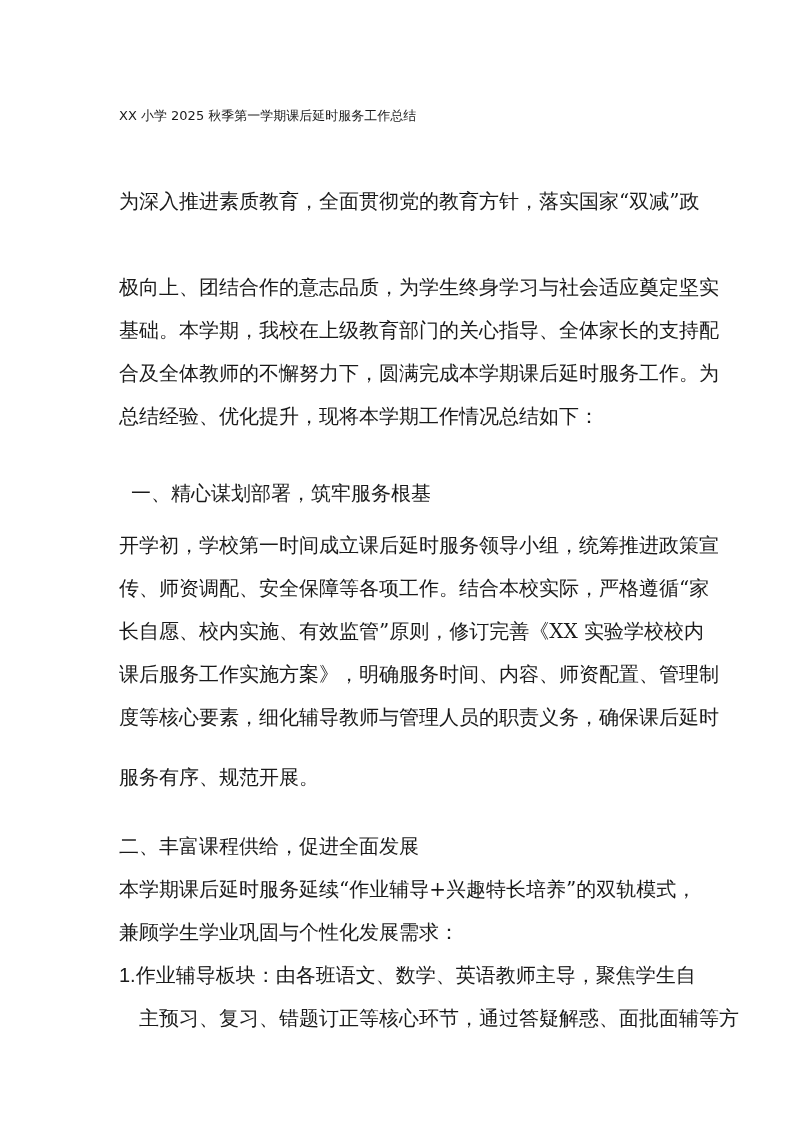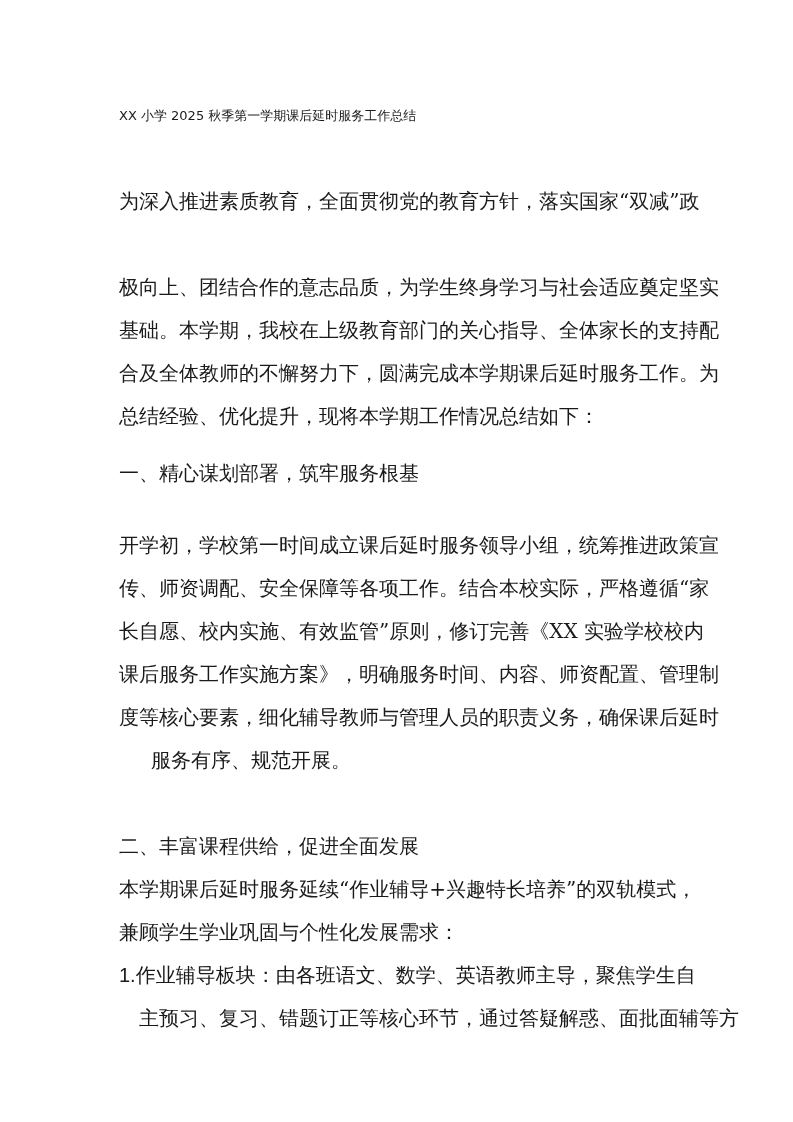--- a/index.html
+++ b/index.html
@@ -58,27 +58,27 @@
 <div class="page">
 
   <div class="line left title" style="top:101px;">XX 小学 2025 秋季第一学期课后延时服务工作总结</div>
 
   <div class="line" style="top:186px;">为深入推进素质教育，全面贯彻党的教育方针，落实国家“双减”政</div>
   <div class="line" style="top:315px;">基础。本学期，我校在上级教育部门的关心指导、全体家长的支持配</div>
   <div class="line" style="top:272px;">极向上、团结合作的意志品质，为学生终身学习与社会适应奠定坚实</div>
   <div class="line" style="top:358px;">合及全体教师的不懈努力下，圆满完成本学期课后延时服务工作。为</div>
   <div class="line left" style="top:401px;">总结经验、优化提升，现将本学期工作情况总结如下：</div>
 
-  <div class="line left heading" style="top:458px;">一、精心谋划部署，筑牢服务根基</div>
+  <div class="line left heading" style="top:478px;margin-left:12px;">一、精心谋划部署，筑牢服务根基</div>
   <div class="line" style="top:573px;">传、师资调配、安全保障等各项工作。结合本校实际，严格遵循“家</div>
   <div class="line" style="top:530px;">开学初，学校第一时间成立课后延时服务领导小组，统筹推进政策宣</div>
   <div class="line" style="top:616px;">长自愿、校内实施、有效监管”原则，修订完善《XX 实验学校校内</div>
   <div class="line" style="top:659px;">课后服务工作实施方案》，明确服务时间、内容、师资配置、管理制</div>
   <div class="line" style="top:702px;">度等核心要素，细化辅导教师与管理人员的职责义务，确保课后延时</div>
-  <div class="line left" style="top:745px;margin-left:32px;">服务有序、规范开展。</div>
+  <div class="line left" style="top:762px;">服务有序、规范开展。</div>
 
   <div class="line left" style="top:874px;">本学期课后延时服务延续“作业辅导+兴趣特长培养”的双轨模式，</div>
   <div class="line left heading" style="top:831px;">二、丰富课程供给，促进全面发展</div>
   <div class="line left" style="top:917px;">兼顾学生学业巩固与个性化发展需求：</div>
 
   <div class="line" style="top:960px; display:flex; text-align-last:left;">
     <span class="num">1.</span>
     <span style="flex:1; text-align:justify; text-align-last:justify;">作业辅导板块：由各班语文、数学、英语教师主导，聚焦学生自</span>
   </div>
   <div class="line" style="top:1003px;margin-left:20px;">主预习、复习、错题订正等核心环节，通过答疑解惑、面批面辅等方</div>

